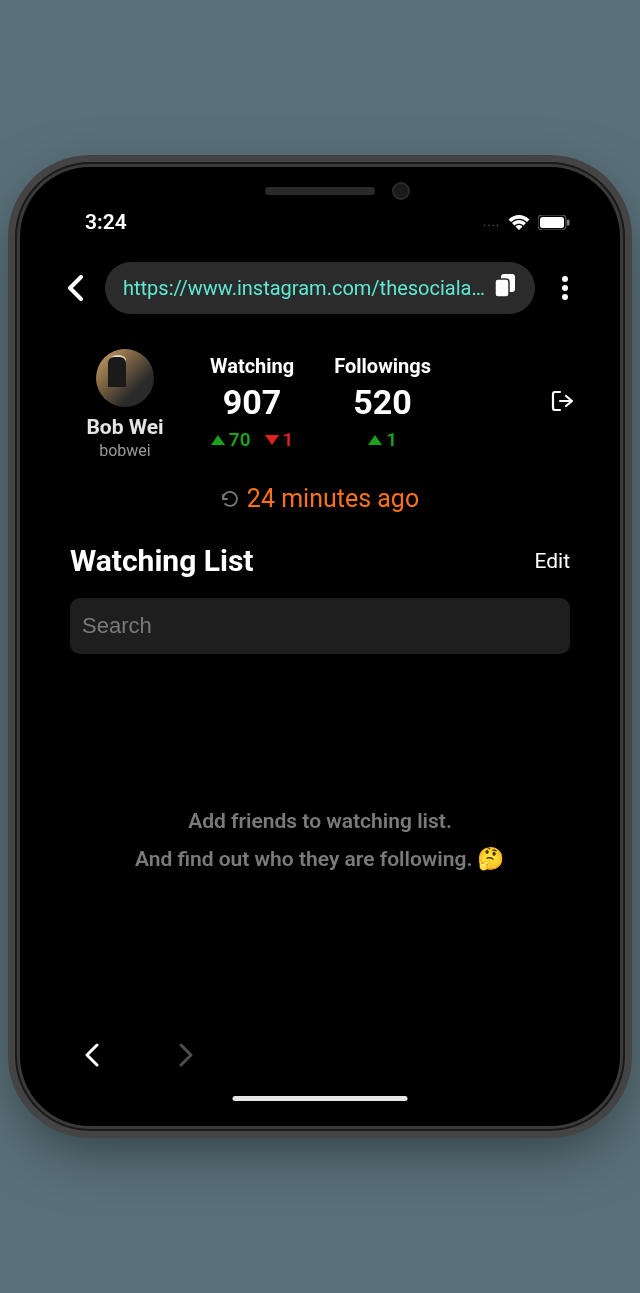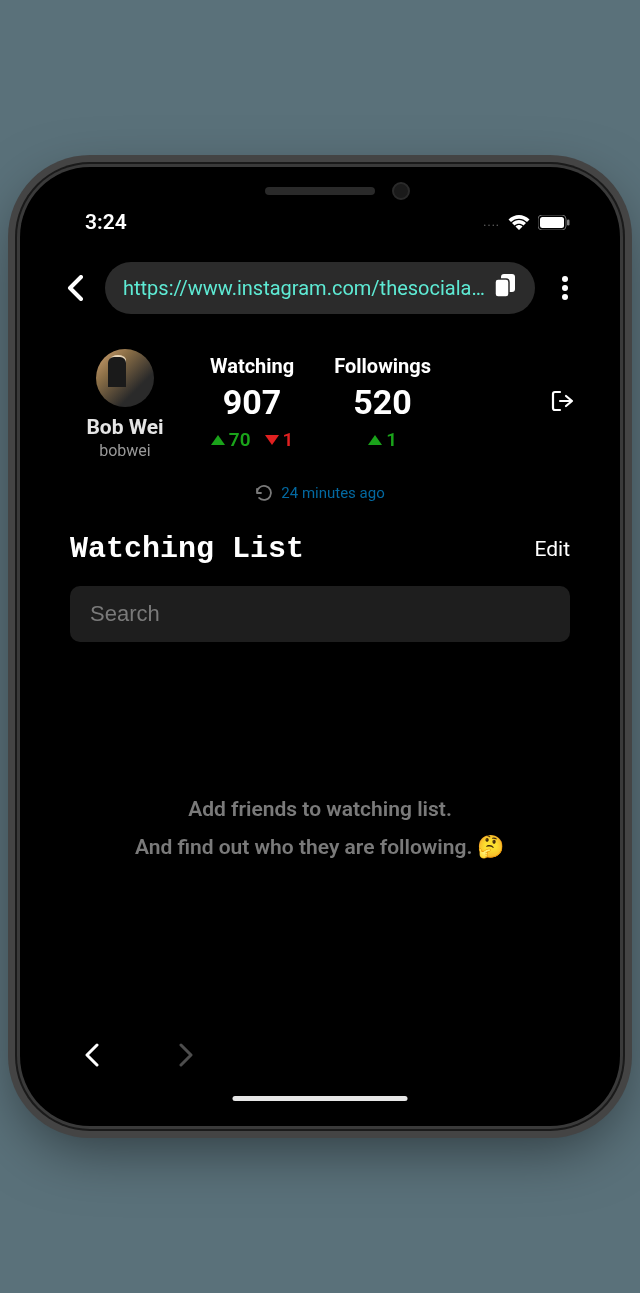--- a/index.html
+++ b/index.html
@@ -240,50 +240,49 @@
       top: 70px;
       cursor: pointer;
     }
 
     .updated-row {
       display: flex;
       align-items: center;
       justify-content: center;
       gap: 8px;
       margin-top: 14px;
-      color: #0369a1;
-      font-size: 15px;
+      color: #f97316;
+      font-size: 25px;
     }
 
     .watching-header {
       display: flex;
       justify-content: space-between;
       align-items: center;
       padding: 30px 35px 14px 35px;
     }
     .watching-title {
       color: #fff;
       font-size: 30px;
       font-weight: 700;
-      font-family: Liberation Mono, monospace;
     }
     .edit-btn {
       color: #fff;
       font-size: 21px;
       cursor: pointer;
     }
 
     .search-box {
       margin: 6px 35px 0 35px;
       background: #1e1e1e;
       border-radius: 10px;
       height: 56px;
       display: flex;
       align-items: center;
-      padding: 0 20px;
+      padding: 0 12px;
     }
     .search-input {
       background: transparent;
       border: none;
       outline: none;
       color: #fff;
       font-size: 22px;
       width: 100%;
     }
     .search-input::placeholder {

